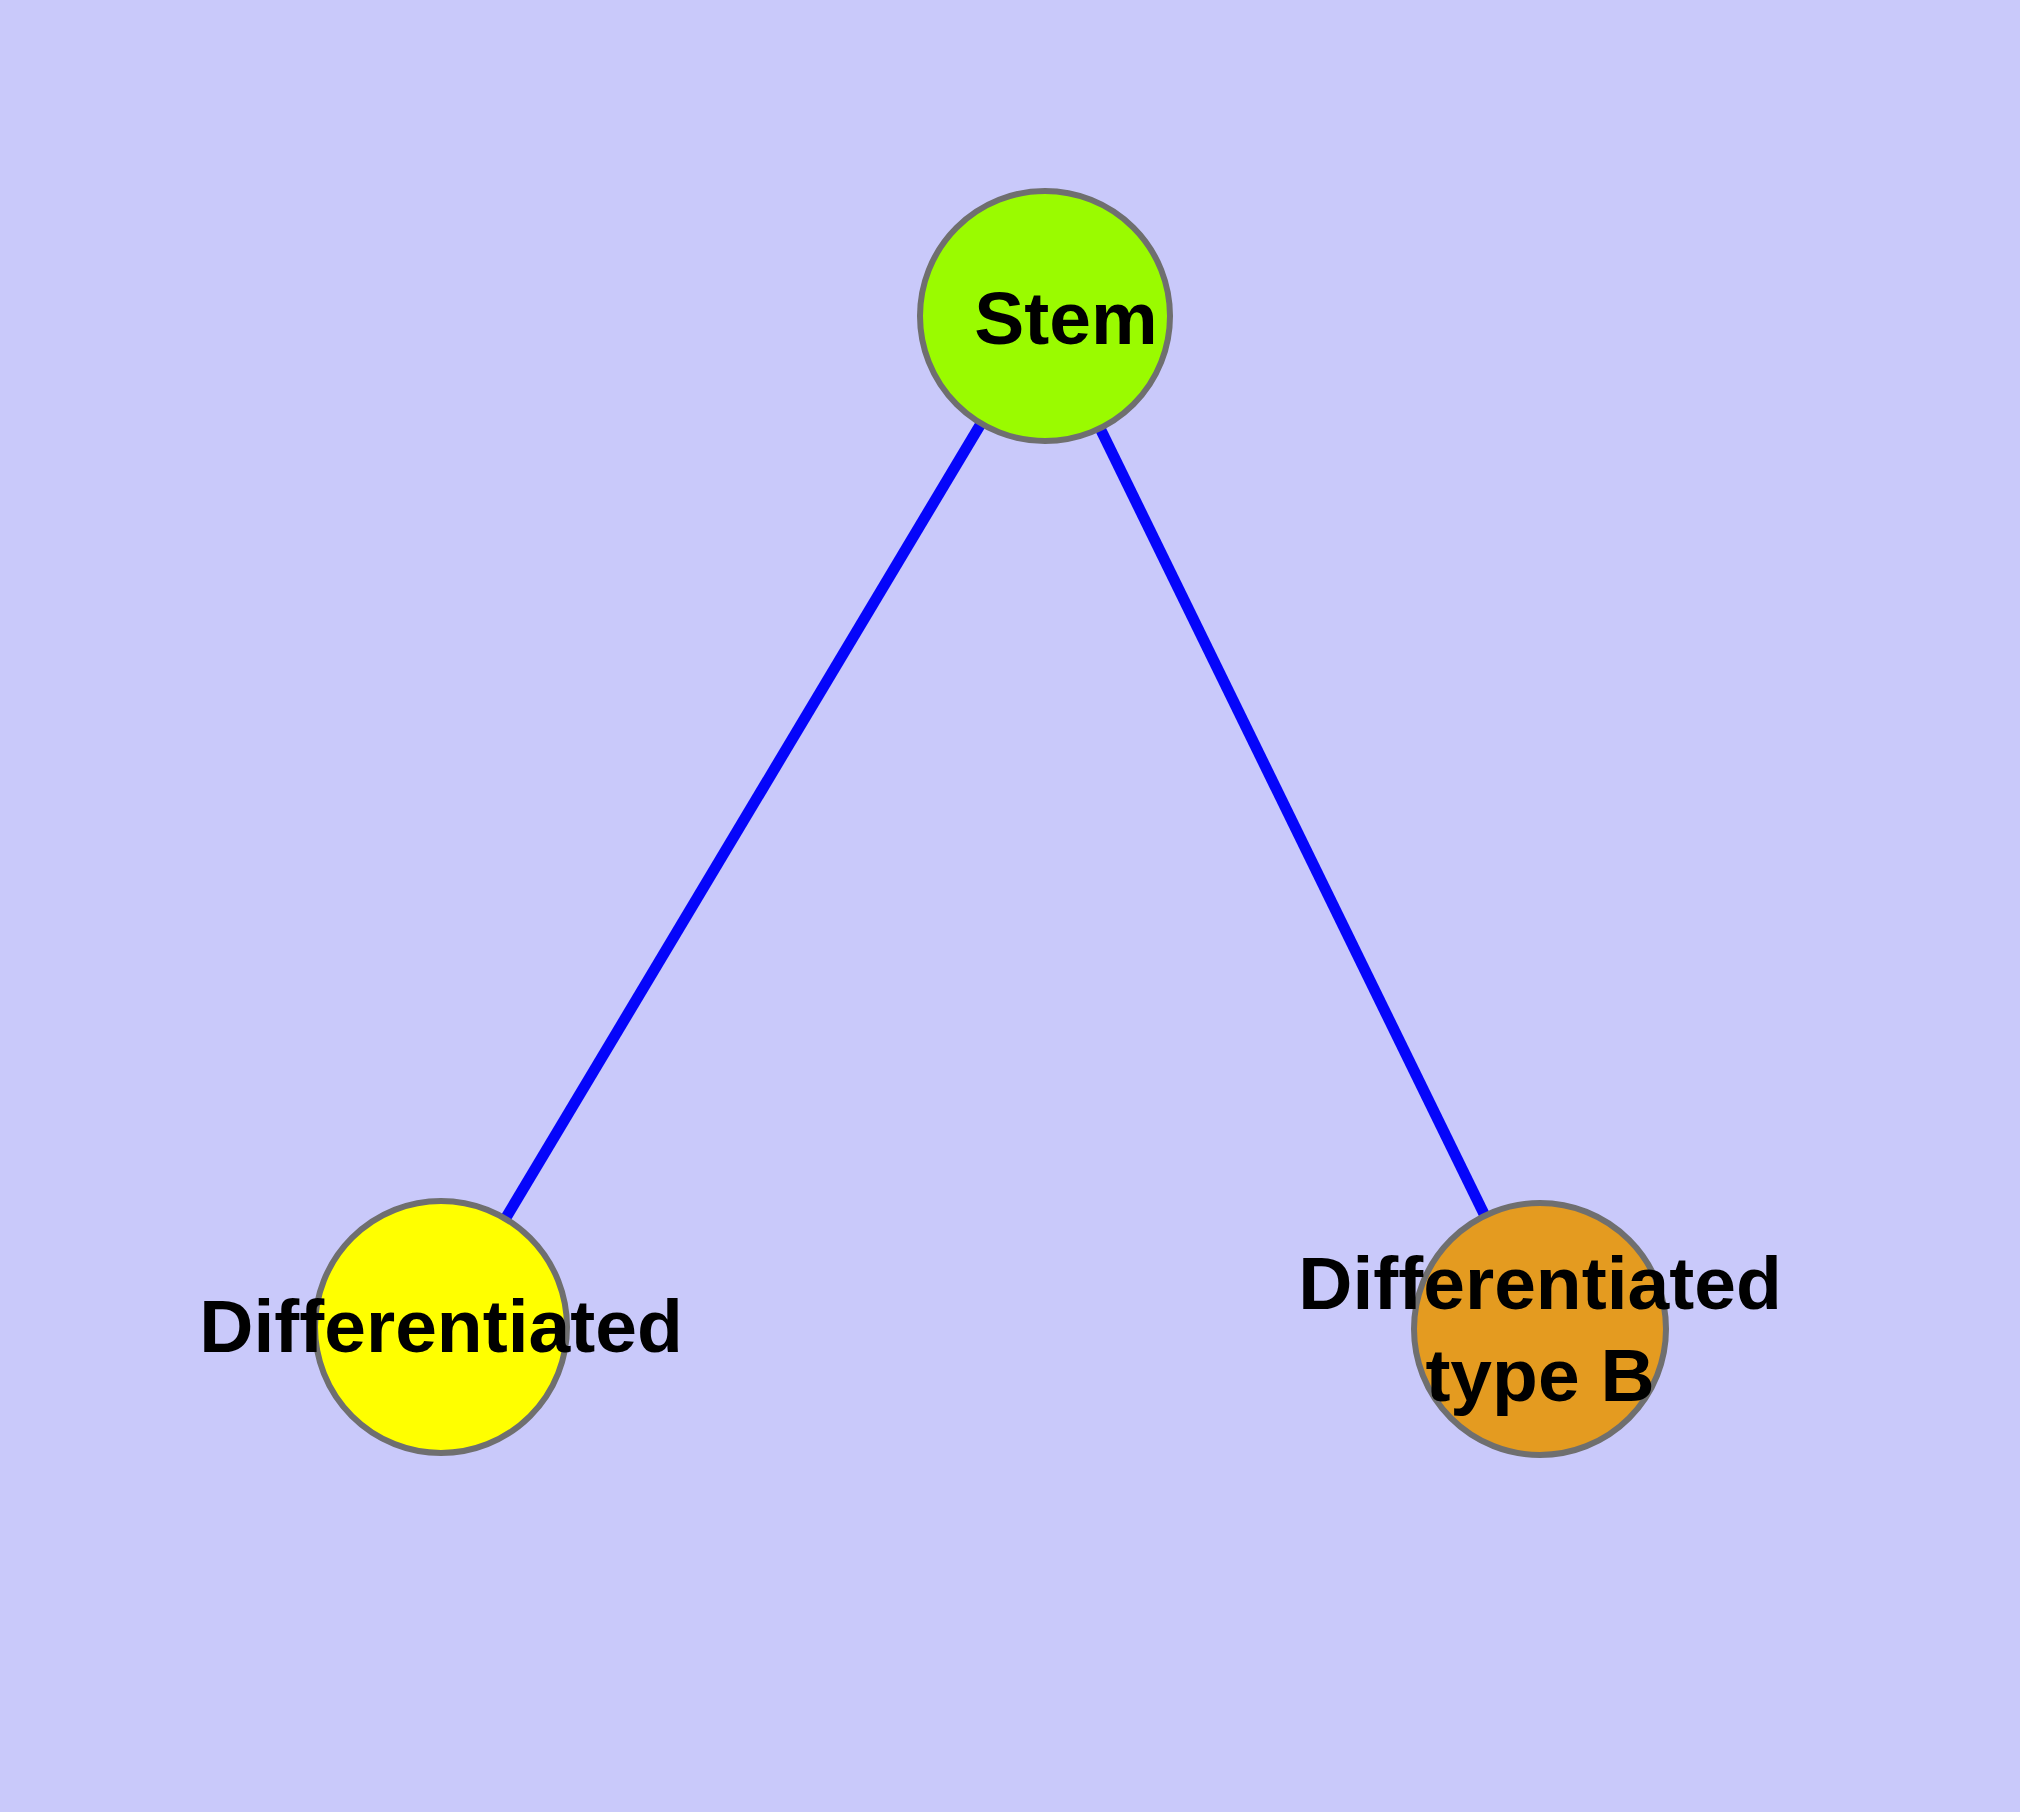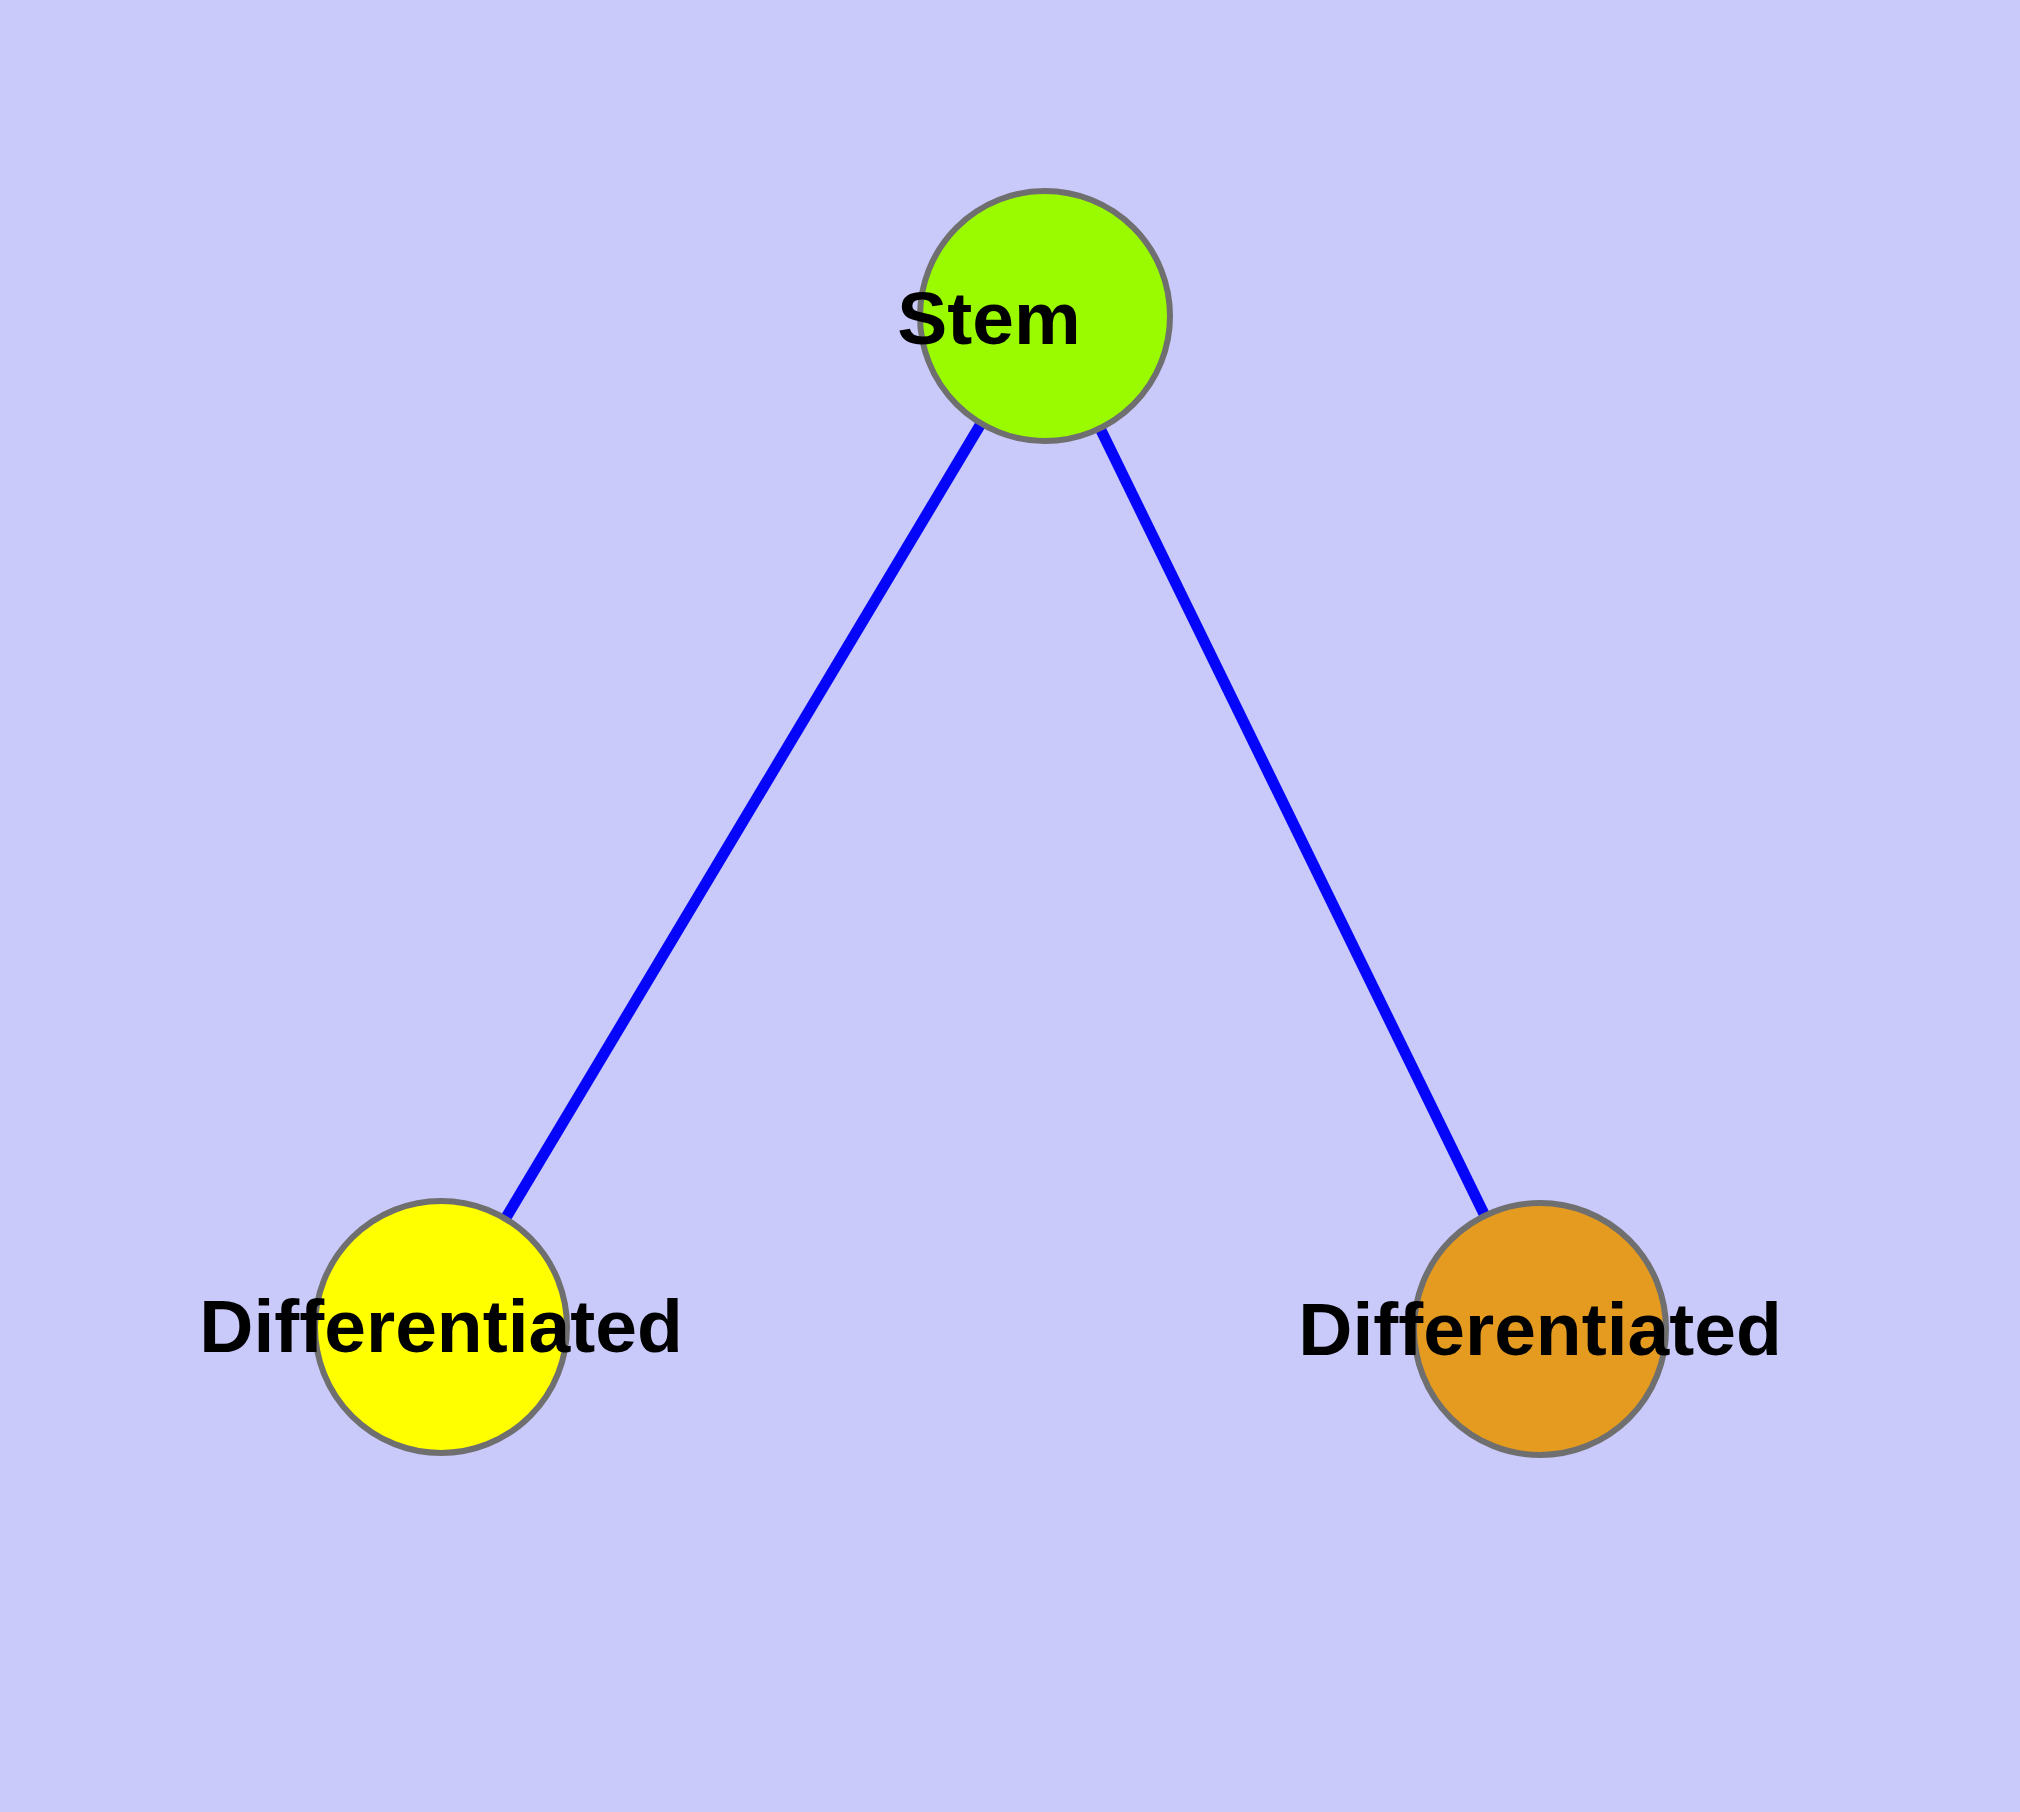--- a/index.html
+++ b/index.html
@@ -37,21 +37,21 @@
     flex-direction: column;
     align-items: center;
     font-size: 75px;
     font-weight: bold;
     line-height: 92px;
     color: #000000;
     text-align: center;
     white-space: nowrap;
     letter-spacing: 0;
   }
-  #label-stem { left: 989px; top: 318px; }
+  #label-stem { left: 1066px; top: 318px; }
   #label-a    { left: 441px;  top: 1326px; }
   #label-b    { left: 1540px; top: 1329px; }
 </style>
 </head>
 <body style="background-color: rgb(201, 201, 250);">
 
 <svg class="edges-layer" viewBox="0 0 2384 2138" xmlns="http://www.w3.org/2000/svg">
   <line class="edge" x1="1233" y1="373" x2="520" y2="1565" stroke="#0505fa"></line>
   <line class="edge" x1="1233" y1="373" x2="1817" y2="1568" stroke="#0505fa"></line>
 </svg>
@@ -61,14 +61,15 @@
 <div class="node-circle" id="circle-b" style="background-color: rgb(228, 155, 32); border-color: rgb(111, 111, 111);"></div>
 
 <div class="node-label" id="label-stem">
   <span>Stem</span>
 </div>
 <div class="node-label" id="label-a">
   <span>Differentiated</span>
 </div>
 <div class="node-label" id="label-b">
   <span>Differentiated</span>
+  <span>type B</span>
 </div>
 
 
 </body></html>

